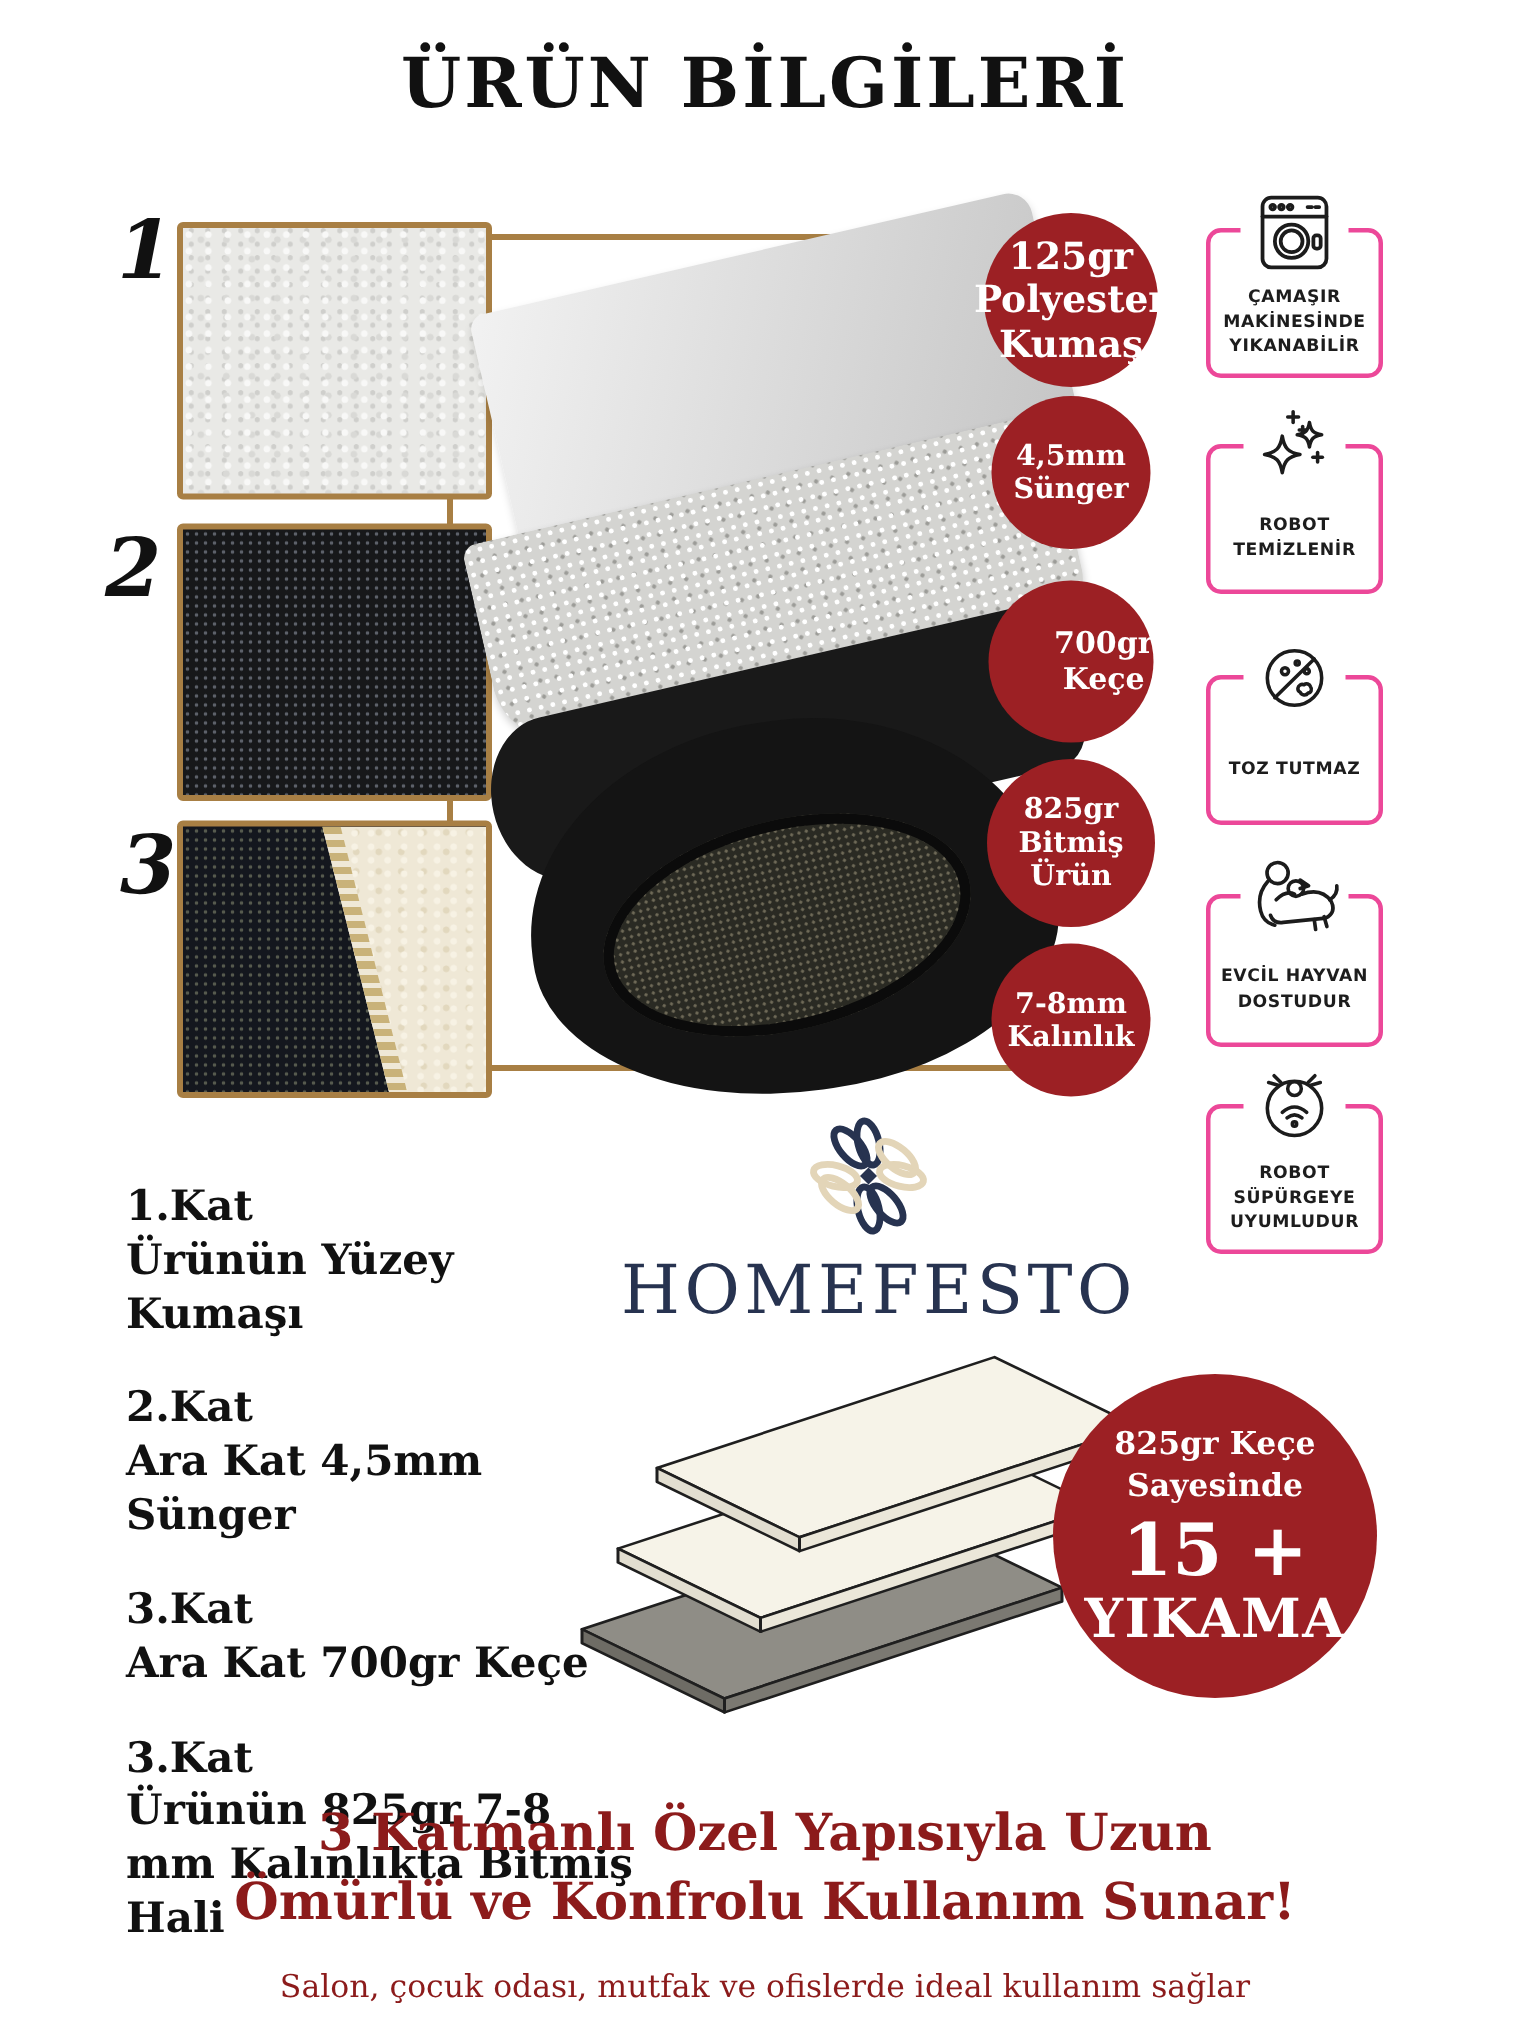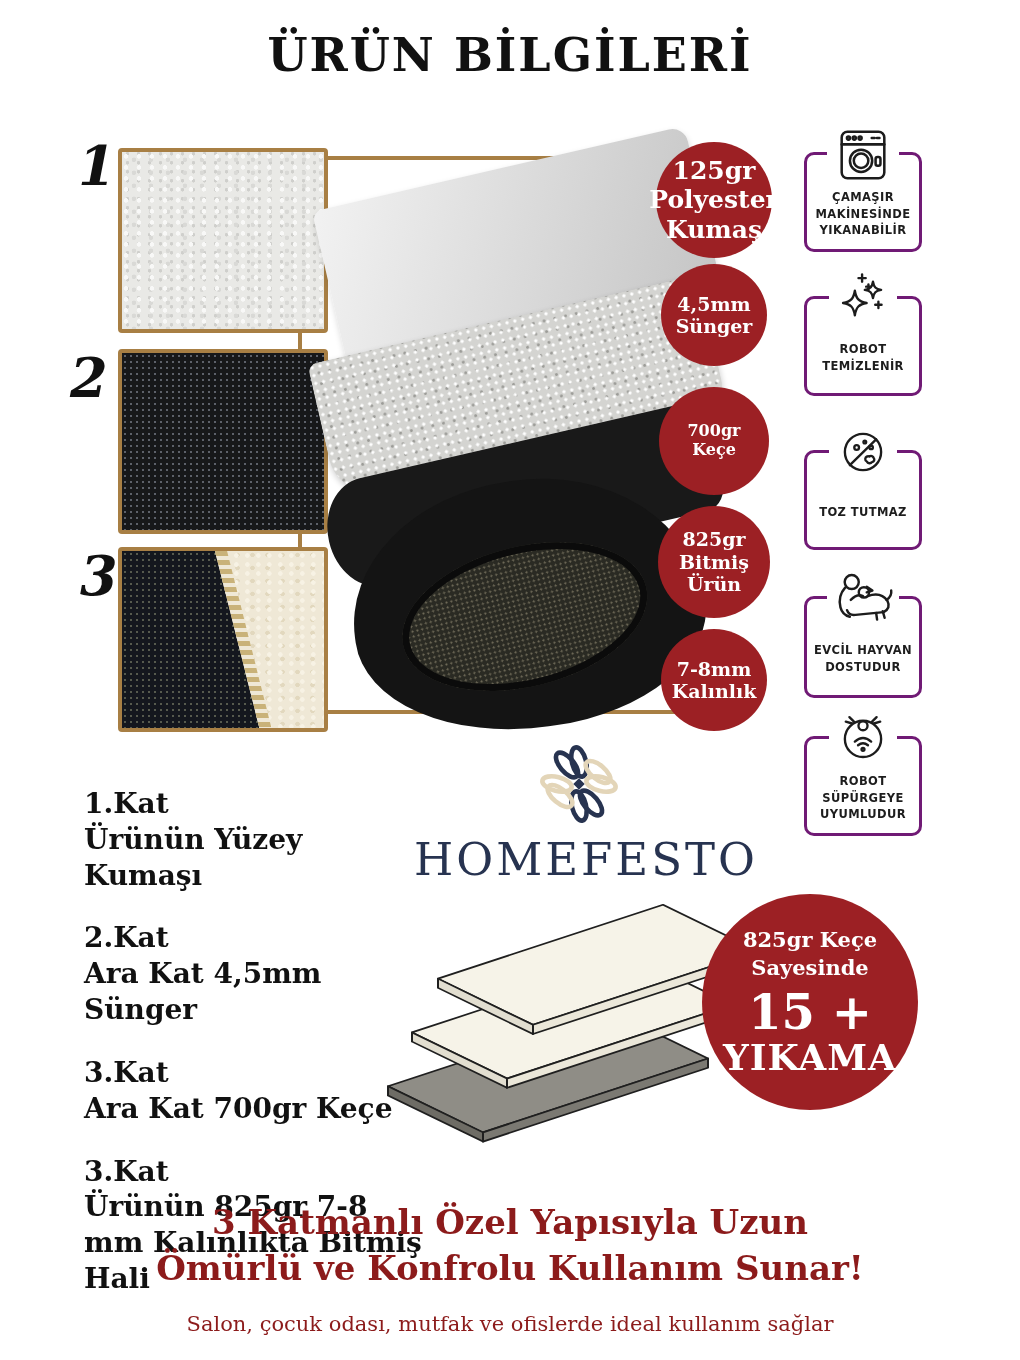--- a/index.html
+++ b/index.html
@@ -65,26 +65,26 @@
        border-radius:50%;background-color:#2a2a23;
        background-image:radial-gradient(circle,#6f6a58 0 0.9px,transparent 1.2px);
        background-size:5px 5px;box-shadow:inset 0 0 0 7px #0b0b0b;}
 
   
   .badge{position:absolute;border-radius:50%;background:#9c2024;color:#fff;z-index:3;
          display:flex;align-items:center;justify-content:center;text-align:center;
          font-weight:bold;white-space:pre-line;line-height:1.18;}
   .b1{left:656px;top:142px;width:116px;height:116px;font-size:25px;}
   .b2{left:661px;top:264px;width:106px;height:102px;font-size:19px;}
-  .b3{left:659px;top:387px;width:110px;height:108px;font-size:16px;}
+  .b3{left:659px;top:387px;width:110px;height:108px;font-size:20px;justify-content:flex-end;}
   .b4{left:658px;top:506px;width:112px;height:112px;font-size:19px;}
   .b5{left:661px;top:629px;width:106px;height:102px;font-size:19px;}
 
   
-  .feature{position:absolute;left:804px;width:118px;border:3px solid #701a75;
+  .feature{position:absolute;left:804px;width:118px;border:3px solid #ec4899;
            border-radius:10px;box-sizing:border-box;z-index:2;}
   .f1{top:152px;height:100px;}
   .f2{top:296px;height:100px;}
   .f3{top:450px;height:100px;}
   .f4{top:596px;height:102px;}
   .f5{top:736px;height:100px;}
   .feature .ic{position:absolute;left:50%;top:-30px;transform:translateX(-50%);
                background:#fff;padding:0 5px;line-height:0;}
   .feature .lbl{position:absolute;left:0;right:0;top:0;bottom:0;
                 display:flex;align-items:center;justify-content:center;
@@ -100,21 +100,21 @@
 
   
   .layers{position:absolute;left:84px;top:786px;width:345px;font-weight:bold;font-size:28px;line-height:1.28;}
   .layers .grp{margin-bottom:27px;}
   .layers p{margin:0;}
 
   
   .slabs{position:absolute;left:386px;top:898px;z-index:1;}
 
   
-  .wash-circle{position:absolute;left:702px;top:894px;width:216px;height:216px;border-radius:50%;
+  .wash-circle{position:absolute;left:702px;top:916px;width:216px;height:216px;border-radius:50%;
                background:#9c2024;color:#fff;z-index:2;display:flex;flex-direction:column;
                align-items:center;justify-content:center;text-align:center;font-weight:bold;}
   .wash-top{font-size:21px;line-height:1.32;white-space:pre-line;}
   .wash-big{font-size:48px;line-height:1.1;margin-top:4px;}
   .wash-bottom{font-size:36px;line-height:1.1;letter-spacing:1px;}
 
   
   .footer-heading{position:absolute;left:0;top:1200px;width:100%;text-align:center;
                   font-size:34px;font-weight:bold;color:#8c1b1b;line-height:1.34;white-space:pre-line;}
   .footer-sub{position:absolute;left:0;top:1312px;width:100%;text-align:center;

